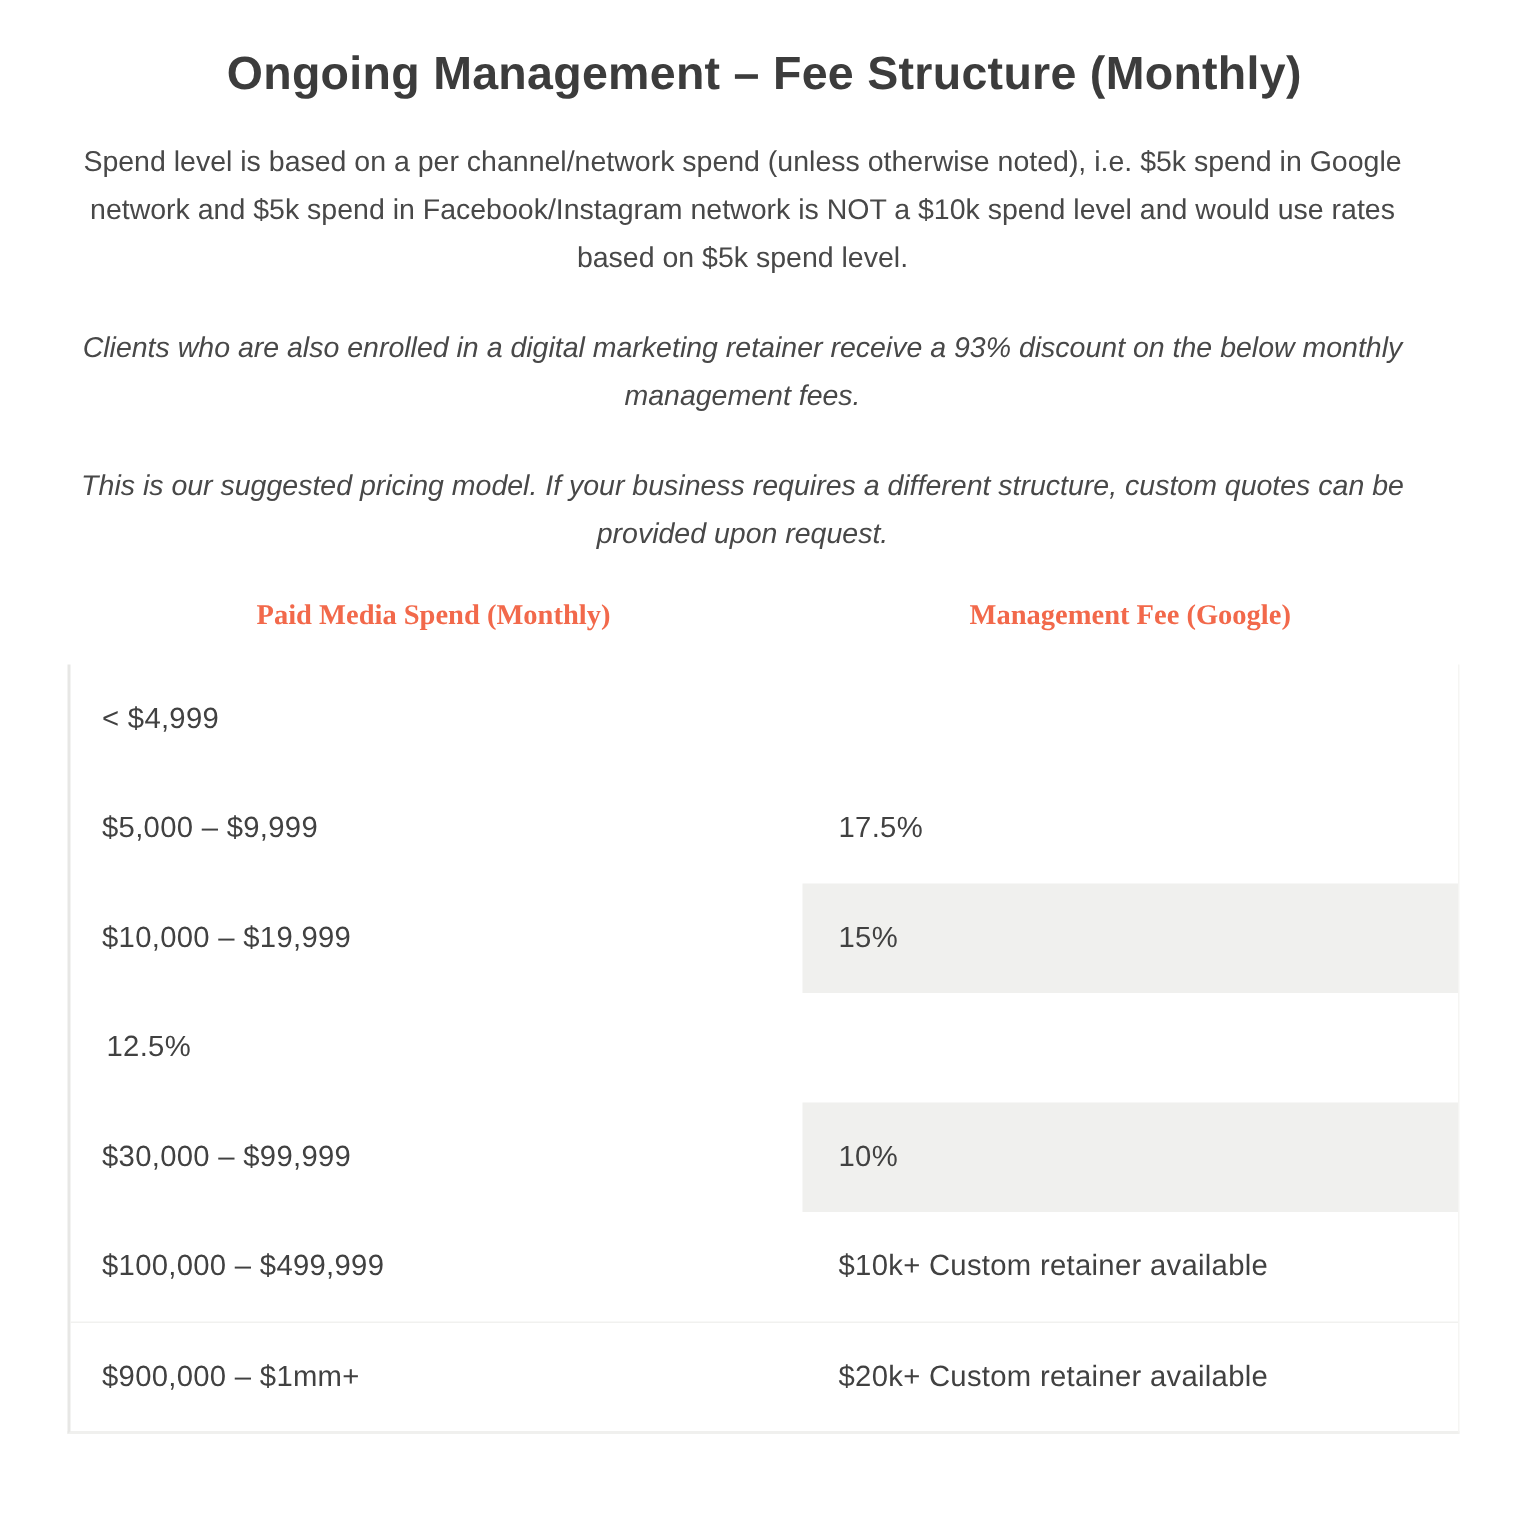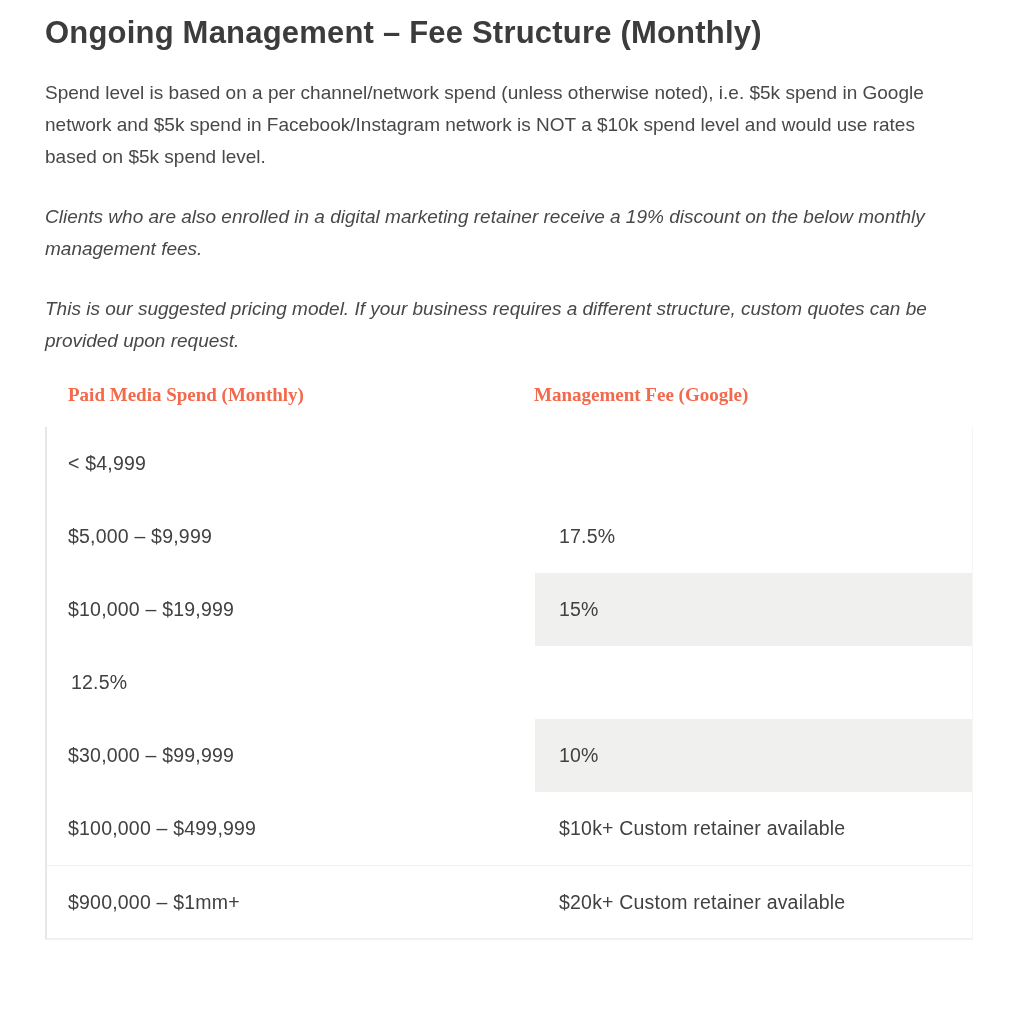--- a/index.html
+++ b/index.html
@@ -19,21 +19,22 @@
     background: #ffffff;
   }
   body {
     width: 1019px;
     height: 1024px;
     overflow: hidden;
     font-family: "Liberation Sans", "DejaVu Sans", sans-serif;
     color: var(--body);
   }
   main.page {
-    padding: 14px 45px 0 45px;
+    padding: 30px 45px 0 45px;
+    text-align: center;
   }
   h1.page-title {
     margin: 0 0 26px 0;
     font-size: 31px;
     line-height: 1.2;
     font-weight: 700;
     color: var(--heading);
     letter-spacing: 0.2px;
   }
   p.body-par {
@@ -103,21 +104,21 @@
 </style>
 </head>
 <body>
 
 <main class="page">
 
   <h1 class="page-title">Ongoing Management – Fee Structure (Monthly)</h1>
 
   <p class="body-par">Spend level is based on a per channel/network spend (unless otherwise noted), i.e. $5k spend in Google network and $5k spend in Facebook/Instagram network is NOT a $10k spend level and would use rates based on $5k spend level.</p>
 
-  <p class="body-par italic">Clients who are also enrolled in a digital marketing retainer receive a 19% discount on the below monthly management fees.</p>
+  <p class="body-par italic">Clients who are also enrolled in a digital marketing retainer receive a 93% discount on the below monthly management fees.</p>
 
   <p class="body-par italic">This is our suggested pricing model. If your business requires a different structure, custom quotes can be provided upon request.</p>
 
   <section class="fee-table">
     <div class="thead">
       <div class="th spend-col">Paid Media Spend (Monthly)</div>
       <div class="th fee-col">Management Fee (Google)</div>
     </div>
 
     <div class="tbody" id="fee-rows">

